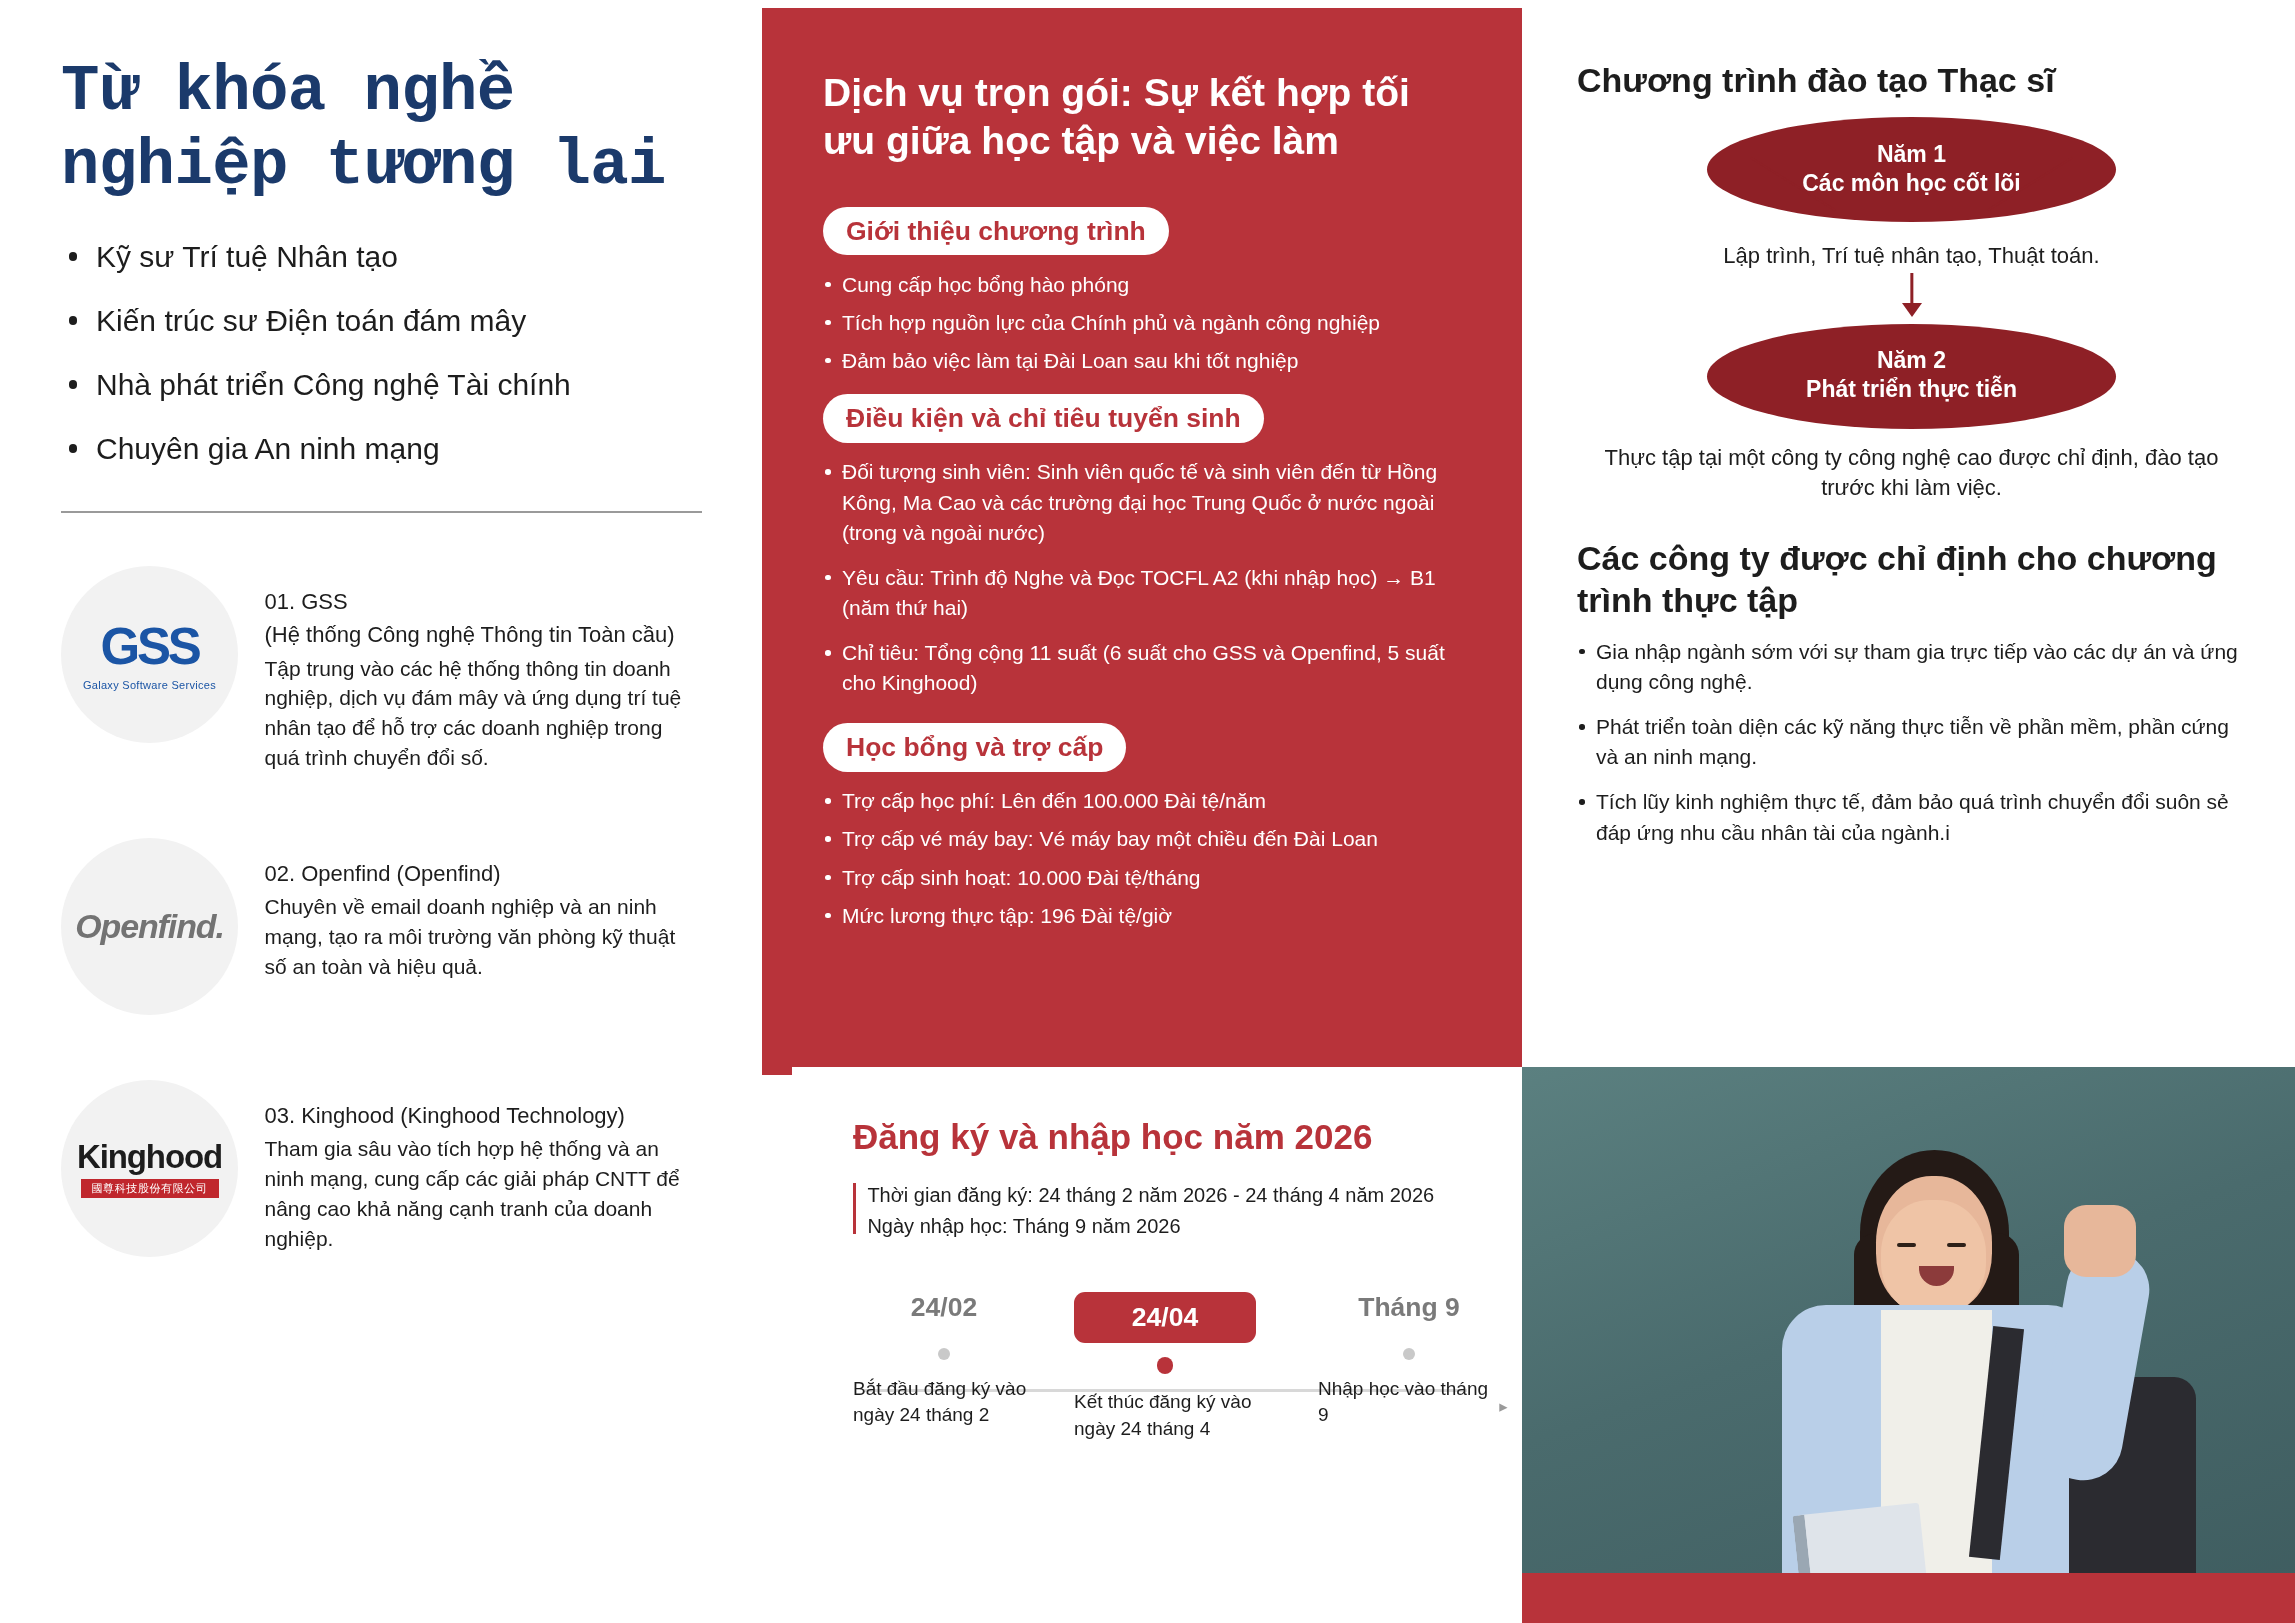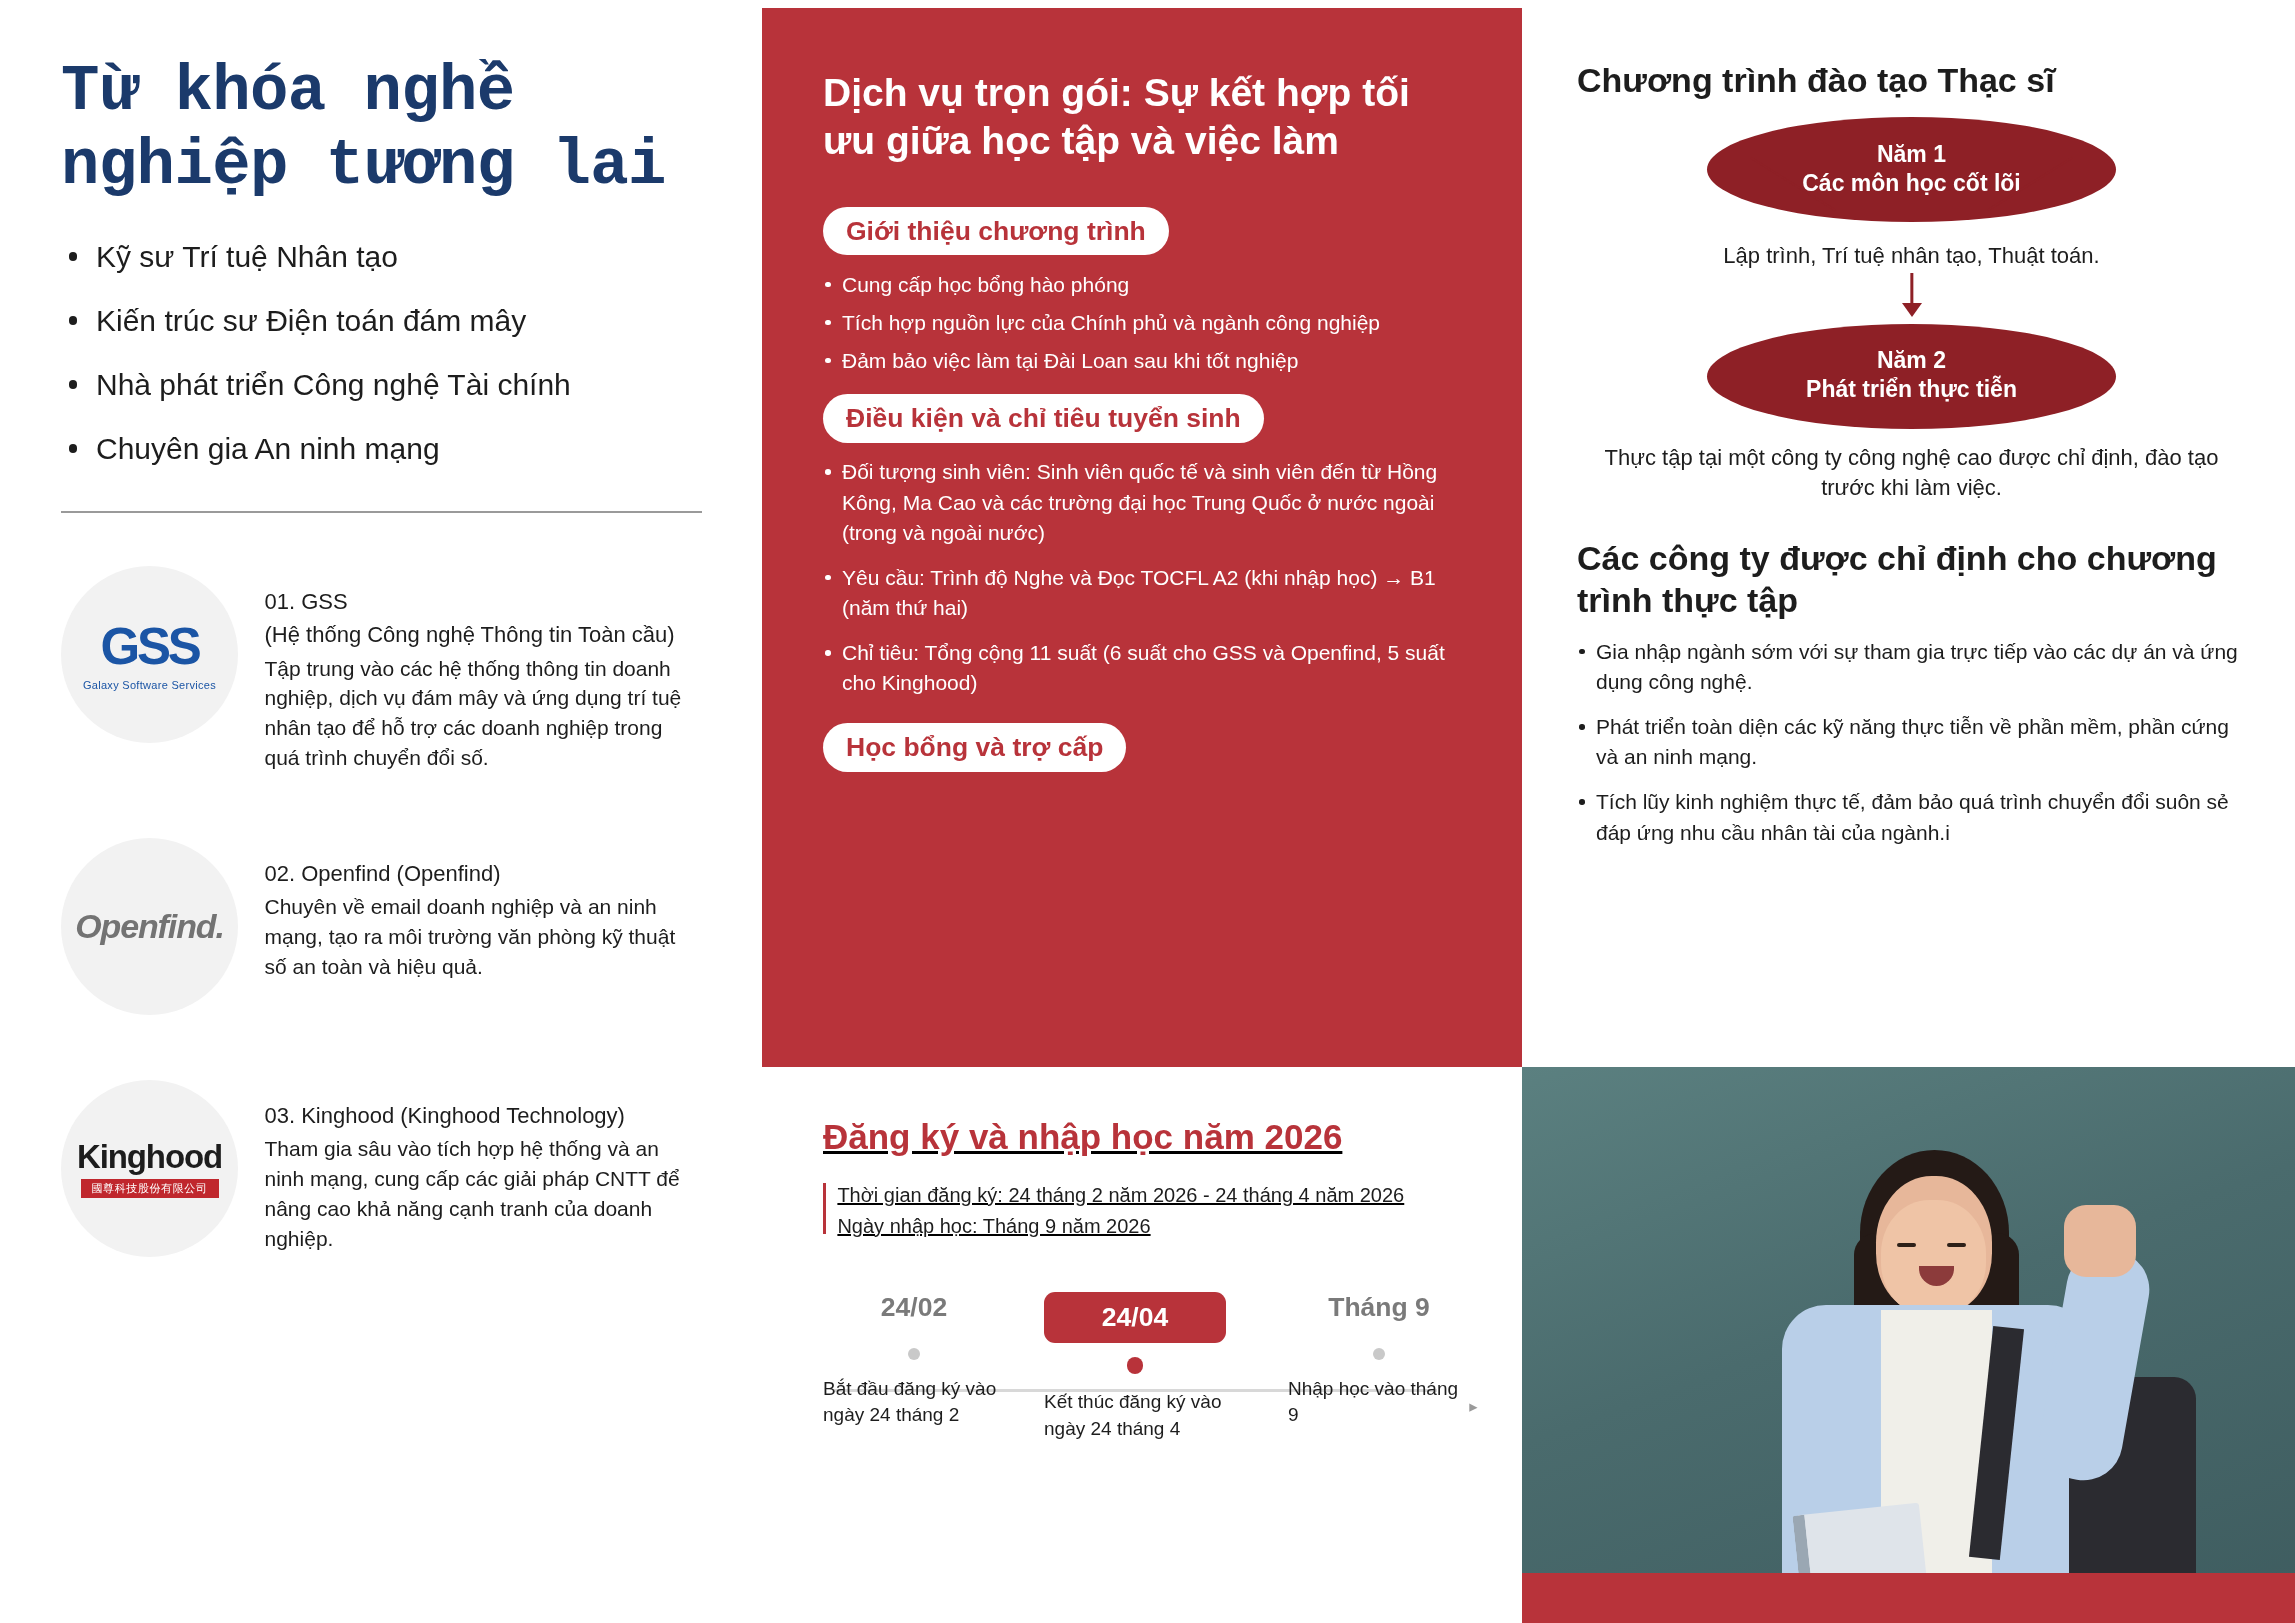--- a/index.html
+++ b/index.html
@@ -272,26 +272,25 @@
     position: absolute;
     left: 2.2px; top: 12px;
     width: 5.5px; height: 5.5px;
     border-radius: 50%;
     background: #1d1d1d;
   }
 
   
   .bottom-enroll {
     position: absolute;
-    left: 762px; top: 1067px;
+    left: 792px; top: 1067px;
     width: 760px;
     height: 556px;
     background: #ffffff;
     padding: 50px 50px 0 61px;
-    text-decoration: underline;
   }
   .enroll-title {
     font-size: 35px;
     font-weight: bold;
     color: #b8333a;
     margin-bottom: 23px;
   }
   .enroll-dates {
     position: relative;
     padding-left: 14.4px;
@@ -559,20 +558,26 @@
     </ul>
 
     <div class="pill">Điều kiện và chỉ tiêu tuyển sinh</div>
     <ul class="c-list spaced">
       <li>Đối tượng sinh viên: Sinh viên quốc tế và sinh viên đến từ Hồng Kông, Ma Cao và các trường đại học Trung Quốc ở nước ngoài (trong và ngoài nước)</li>
       <li>Yêu cầu: Trình độ Nghe và Đọc TOCFL A2 (khi nhập học) → B1 (năm thứ hai)</li>
       <li>Chỉ tiêu: Tổng cộng 11 suất (6 suất cho GSS và Openfind, 5 suất cho Kinghood)</li>
     </ul>
 
     <div class="pill">Học bổng và trợ cấp</div>
+    <ul class="c-list">
+      <li>Trợ cấp học phí: Lên đến 100.000 Đài tệ/năm</li>
+      <li>Trợ cấp vé máy bay: Vé máy bay một chiều đến Đài Loan</li>
+      <li>Trợ cấp sinh hoạt: 10.000 Đài tệ/tháng</li>
+      <li>Mức lương thực tập: 196 Đài tệ/giờ</li>
+    </ul>
   </div>
 
   <div class="col-right">
     <h2 class="r-title">Chương trình đào tạo Thạc sĩ</h2>
 
     <div class="flow">
       <div class="ellipse">
         <div class="l1">Năm 1</div>
         <div class="l2">Các môn học cốt lõi</div>
       </div>

